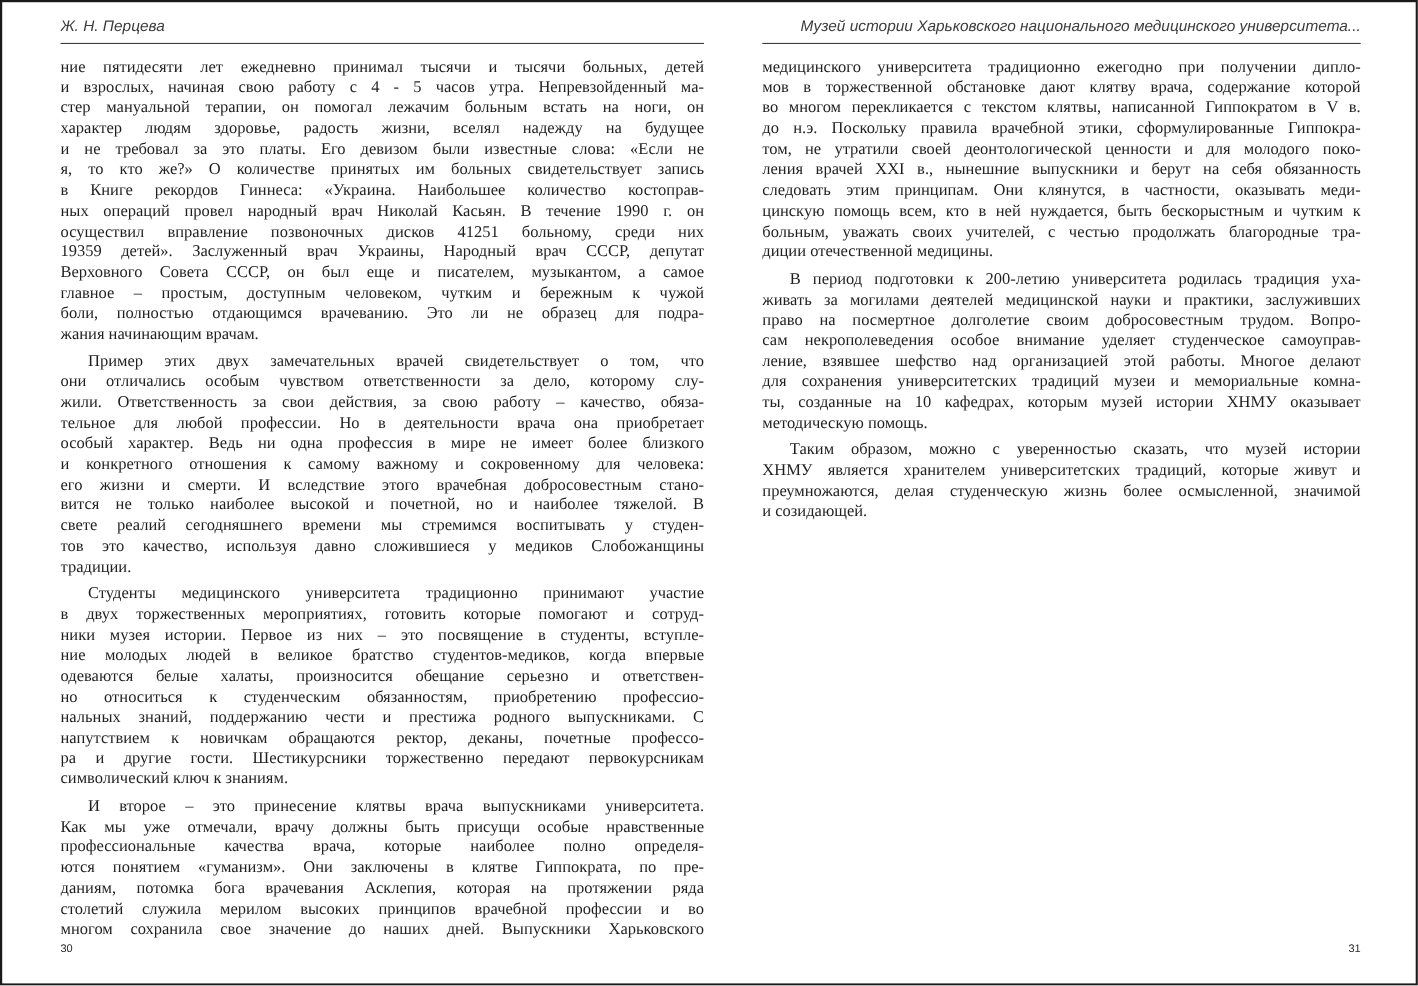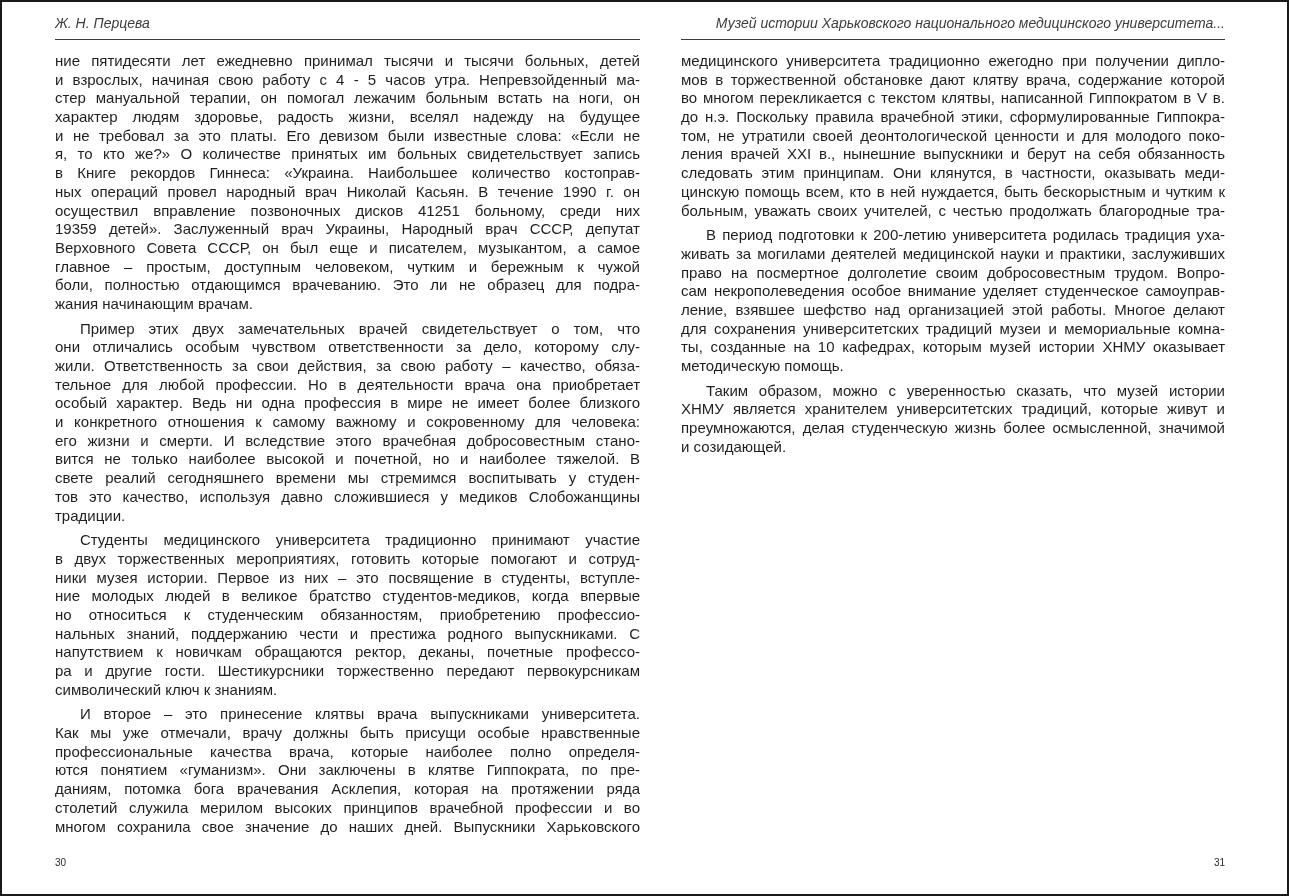--- a/index.html
+++ b/index.html
@@ -11,21 +11,21 @@
     position: relative;
     width: 1289px;
     height: 896px;
     box-sizing: border-box;
     border: 2px solid #1a1a1a;
     background: #ffffff;
     font-family: "Liberation Sans", sans-serif;
     color: #212121;
     display: flex;
     padding: 12px 0 0 53px;
-    gap: 41px;
+    gap: 53px;
   }
   .page {
     position: relative;
     height: 860px;
     box-sizing: border-box;
   }
   .page.left  { width: 585px; }
   .page.right { width: 544px; }
   .running-header {
     font-size: 14px;
@@ -41,21 +41,21 @@
     margin-top: 7px;
     border: 0;
     border-top: 1.5px solid #3c3c3c;
     height: 0;
   }
   .page-body {
     margin-top: 12px;
     font-size: 15px;
     color: #1f1f1f;
   }
-  .para { margin: 0 0 6px 0; }
+  .para { margin: 0 0 6px 0; font-family: Liberation Serif, serif; }
   .line {
     height: 18.7px;
     line-height: 18.7px;
     text-align: justify;
     text-align-last: justify;
     overflow: hidden;
     white-space: nowrap;
   }
   .line.last {
     text-align: left;
@@ -107,20 +107,21 @@
           <div class="line">вится не только наиболее высокой и почетной, но и наиболее тяжелой. В</div>
           <div class="line">свете реалий сегодняшнего времени мы стремимся воспитывать у студен-</div>
           <div class="line">тов это качество, используя давно сложившиеся у медиков Слобожанщины</div>
           <div class="line last">традиции.</div>
         </div>
         <div class="para">
           <div class="line indent">Студенты медицинского университета традиционно принимают участие</div>
           <div class="line">в двух торжественных мероприятиях, готовить которые помогают и сотруд-</div>
           <div class="line">ники музея истории. Первое из них – это посвящение в студенты, вступле-</div>
           <div class="line">ние молодых людей в великое братство студентов-медиков, когда впервые</div>
+          <div class="line">одеваются белые халаты, произносится обещание серьезно и ответствен-</div>
           <div class="line">но относиться к студенческим обязанностям, приобретению профессио-</div>
           <div class="line">нальных знаний, поддержанию чести и престижа родного выпускниками. С</div>
           <div class="line">напутствием к новичкам обращаются ректор, деканы, почетные профессо-</div>
           <div class="line">ра и другие гости. Шестикурсники торжественно передают первокурсникам</div>
           <div class="line last">символический ключ к знаниям.</div>
         </div>
         <div class="para">
           <div class="line indent">И второе – это принесение клятвы врача выпускниками университета.</div>
           <div class="line">Как мы уже отмечали, врачу должны быть присущи особые нравственные</div>
           <div class="line">профессиональные качества врача, которые наиболее полно определя-</div>
@@ -140,20 +141,21 @@
         <div class="para">
           <div class="line">медицинского университета традиционно ежегодно при получении дипло-</div>
           <div class="line">мов в торжественной обстановке дают клятву врача, содержание которой</div>
           <div class="line">во многом перекликается с текстом клятвы, написанной Гиппократом в V в.</div>
           <div class="line">до н.э. Поскольку правила врачебной этики, сформулированные Гиппокра-</div>
           <div class="line">том, не утратили своей деонтологической ценности и для молодого поко-</div>
           <div class="line">ления врачей XXI в., нынешние выпускники и берут на себя обязанность</div>
           <div class="line">следовать этим принципам. Они клянутся, в частности, оказывать меди-</div>
           <div class="line">цинскую помощь всем, кто в ней нуждается, быть бескорыстным и чутким к</div>
           <div class="line">больным, уважать своих учителей, с честью продолжать благородные тра-</div>
+          <div class="line last">диции отечественной медицины.</div>
         </div>
         <div class="para">
           <div class="line indent">В период подготовки к 200-летию университета родилась традиция уха-</div>
           <div class="line">живать за могилами деятелей медицинской науки и практики, заслуживших</div>
           <div class="line">право на посмертное долголетие своим добросовестным трудом. Вопро-</div>
           <div class="line">сам некрополеведения особое внимание уделяет студенческое самоуправ-</div>
           <div class="line">ление, взявшее шефство над организацией этой работы. Многое делают</div>
           <div class="line">для сохранения университетских традиций музеи и мемориальные комна-</div>
           <div class="line">ты, созданные на 10 кафедрах, которым музей истории ХНМУ оказывает</div>
           <div class="line last">методическую помощь.</div>

